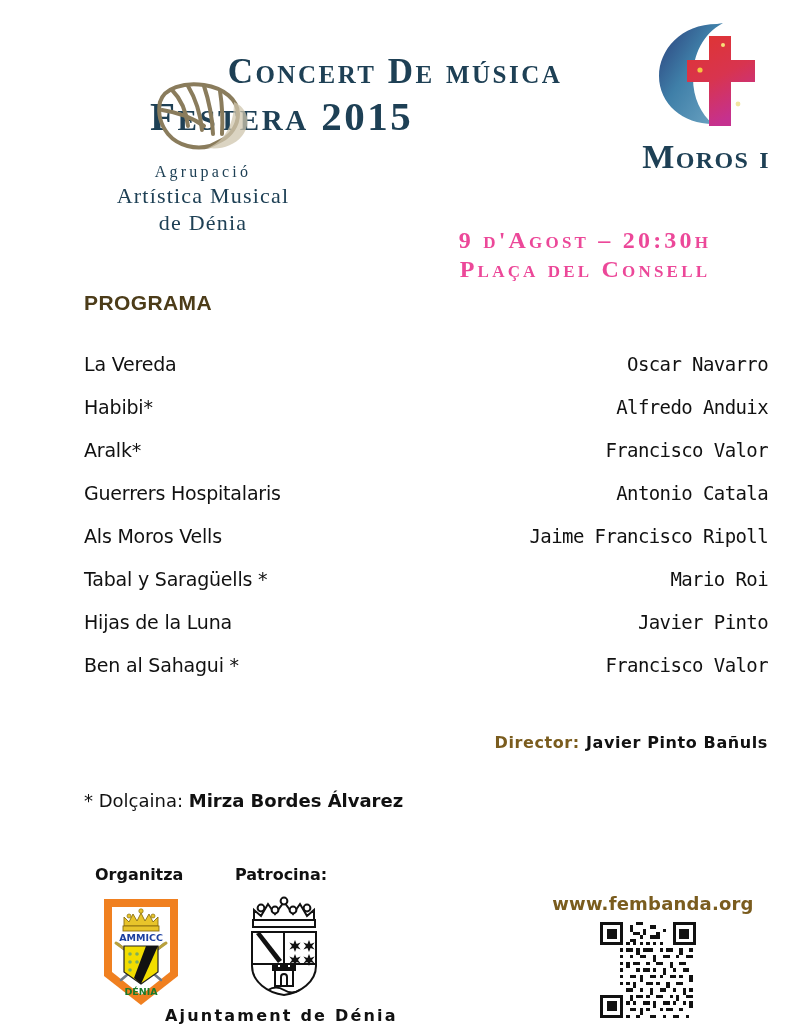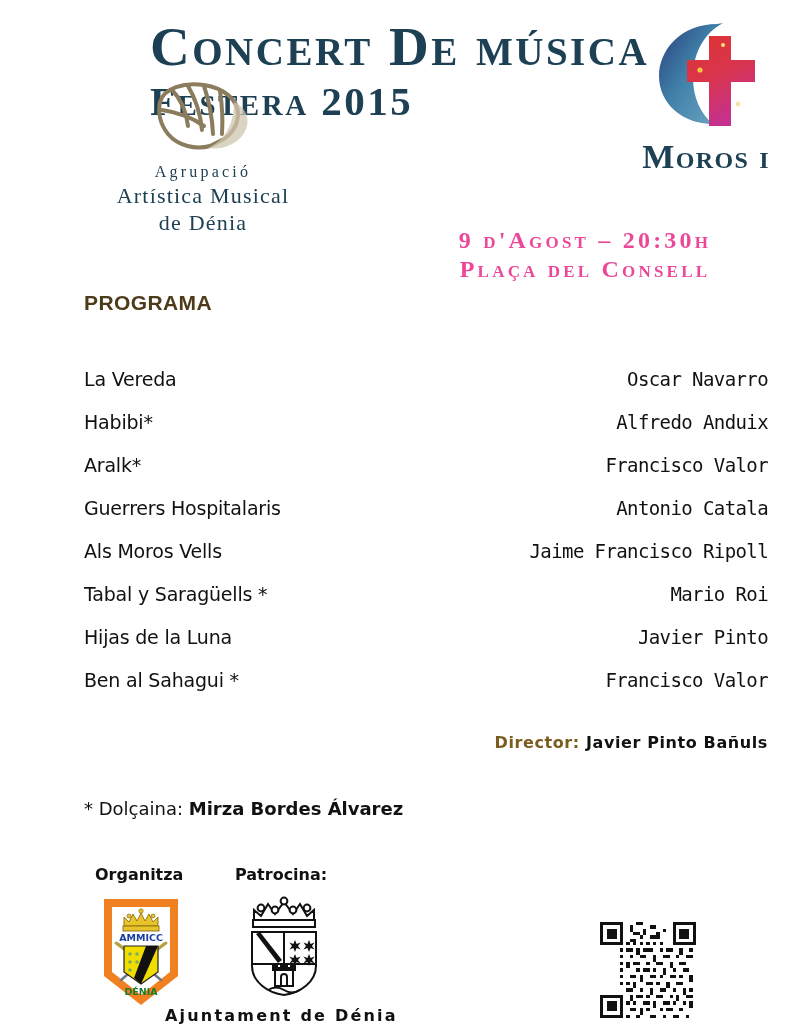--- a/index.html
+++ b/index.html
@@ -32,22 +32,23 @@
   .title-line {
     font-family: "Liberation Serif", "DejaVu Serif", serif;
     color: #1e4055;
     font-weight: bold;
     font-variant: small-caps;
     letter-spacing: 2.5px;
     line-height: 1.05;
     white-space: nowrap;
   }
   .title-line-1 {
-    font-size: 55px;
+    font-size: 35px;
     text-align: center;
+    margin-top: 36px;
   }
   .title-line-2 {
     font-size: 41px;
     text-align: left;
     padding-right: 22px;
     margin-top: 4px;
   }
 
   
   .agrup-block {
@@ -138,21 +139,21 @@
     top: 291px;
     font-size: 21px;
     font-weight: bold;
     color: #4c3c19;
     letter-spacing: 0.4px;
   }
 
   .program-list {
     position: absolute;
     left: 84px;
-    top: 368px;
+    top: 353px;
     width: 684px;
   }
   .program-row {
     display: flex;
     justify-content: space-between;
     align-items: baseline;
     height: 43px;
   }
   .prog-piece {
     font-size: 19px;
@@ -186,21 +187,20 @@
   .director-name { color: #111; }
 
   .dolcaina-line {
     position: absolute;
     left: 84px;
     top: 790px;
     font-size: 18px;
     font-family: "DejaVu Sans", sans-serif;
     color: #111;
     white-space: nowrap;
-    margin-top: 8px;
   }
   .dolcaina-name { font-weight: bold; }
 
   
   .organitza-label {
     position: absolute;
     left: 95px;
     top: 865px;
     font-size: 16px;
     font-weight: bold;
@@ -438,20 +438,21 @@
         <rect x="37" y="76" width="18" height="16"></rect>
         <path d="M35 76 h22 v-4 h-4 v2 h-4 v-2 h-6 v2 h-4 v-2 h-4 Z" fill="#111"></path>
         <path d="M43 92 v-9 a3 3 0 0 1 6 0 v9"></path>
         <path d="M30 96 q8 -5 16 0 q8 5 16 0"></path>
       </g>
     </svg>
   </div>
 
   <div class="ajuntament-label">Ajuntament de Dénia</div>
 
+  <div class="web-url">www.fembanda.org</div>
   <div class="qr-code">
     <svg width="96" height="96" viewBox="0 0 29 29" shape-rendering="crispEdges" aria-hidden="true">
       <rect width="29" height="29" fill="#fff"></rect>
       <g fill="#111">
 
         <rect x="0" y="0" width="7" height="1"></rect>
           <rect x="0" y="6" width="7" height="1"></rect>
         <rect x="0" y="0" width="1" height="7"></rect>
           <rect x="6" y="0" width="1" height="7"></rect>
         <rect x="2" y="2" width="3" height="3"></rect>

